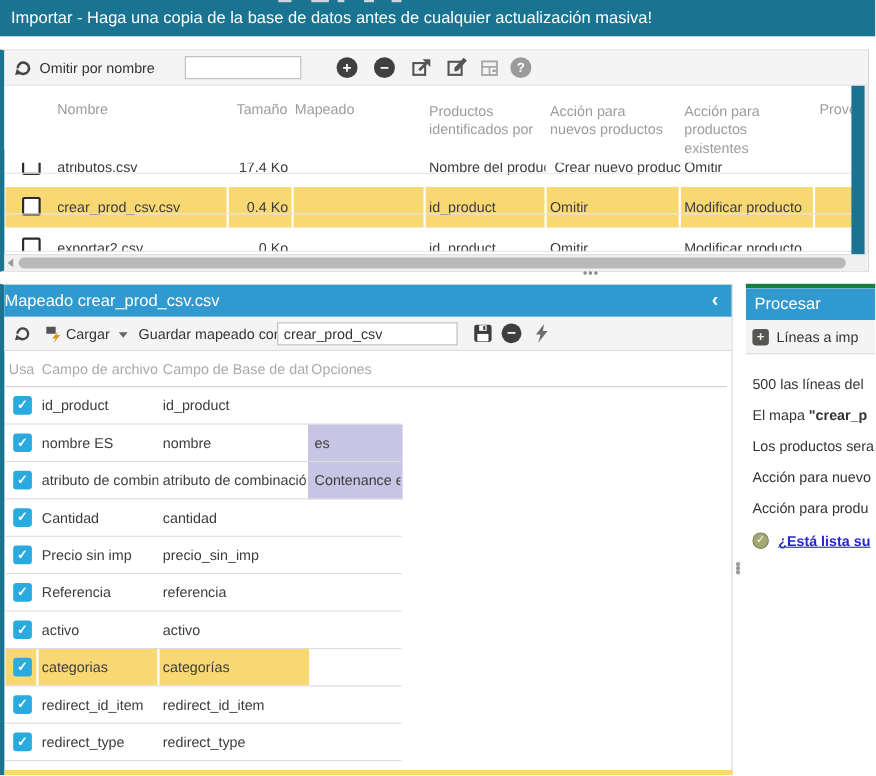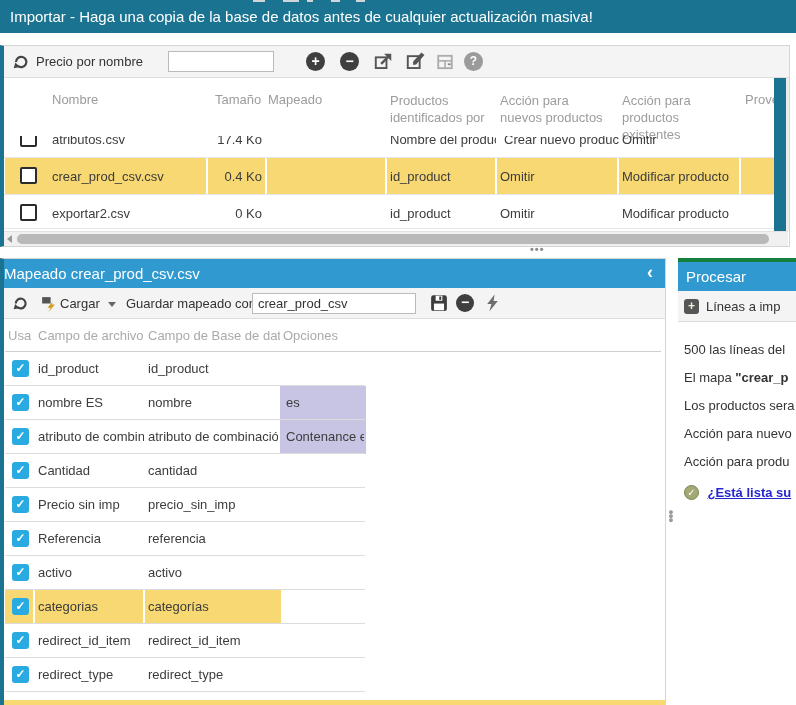--- a/index.html
+++ b/index.html
@@ -34,21 +34,21 @@
   .circ { width:19px; height:19px; border-radius:50%; background:#3f3f3f; color:#fff;
           text-align:center; font-weight:bold; font-size:14px; line-height:18px; }
   .circ.gray { background:#9b9b9b; font-size:12px; line-height:19px; }
 
   
   .cb-on { width:17px; height:17px; background:#29abe2; border-radius:3px; color:#fff;
            font-size:12px; font-weight:bold; text-align:center; line-height:17px; }
   .cb-off { width:17px; height:17px; background:#fff; border:2px solid #2b2b2b; border-radius:2px; }
 
   
-  .filerow { position:absolute; left:0; width:771px; overflow:hidden; }
+  .filerow { position:absolute; left:0; width:771px; overflow:hidden;margin-top:12px; }
   .hl { background:#f8d873; }
   .gapline { position:absolute; top:0; bottom:0; width:2px; background:#fff; }
   .rowline { position:absolute; left:0; width:771px; height:1px; background:#e6e6e6; }
 
   
   .sbar { position:absolute; background:#f0f0f0; border-top:1px solid #e0e0e0; }
   .sthumb { position:absolute; background:#b9b9b9; border-radius:5px; }
   .sarrow { width:0; height:0; border-top:4px solid transparent; border-bottom:4px solid transparent;
             border-right:5px solid #999; }
 
@@ -87,21 +87,21 @@
 
   <div class="abs panel" style="left:0; top:45px; width:790px; height:202px;">
 
     <div class="ptoolbar" style="top:0; height:32px;">
       <div class="abs" style="left:8px; top:7px;">
         <svg width="18" height="18" viewBox="0 0 16 16">
             <path d="M3.6 8a4.6 4.6 0 1 1 1.4 3.3" stroke="#444" stroke-width="2" fill="none"></path>
             <polygon points="1.5,13.5 7,12.5 3,8.5" fill="#444"></polygon>
           </svg>
       </div>
-      <div class="abs lbl" style="left:32px; top:0; line-height:32px;">Precio por nombre</div>
+      <div class="abs lbl" style="left:32px; top:0; line-height:32px;">Omitir por nombre</div>
       <input class="abs txt" style="left: 164px; top: 5px; width: 106px; height: 21px;" value="">
       <div class="abs circ" style="left:302px; top:6px;">+</div>
       <div class="abs circ" style="left:336px; top:6px;">−</div>
       <div class="abs" style="left:370px; top:6px;">
         <svg width="19" height="19" viewBox="0 0 16 16">
             <rect x="1.5" y="4.5" width="9" height="9" stroke="#555" stroke-width="1.6" fill="none"></rect>
             <line x1="6" y1="10" x2="13" y2="3" stroke="#555" stroke-width="2"></line>
             <polygon points="8.5,1.5 14.5,1.5 14.5,7.5" fill="#555"></polygon>
           </svg>
       </div>

